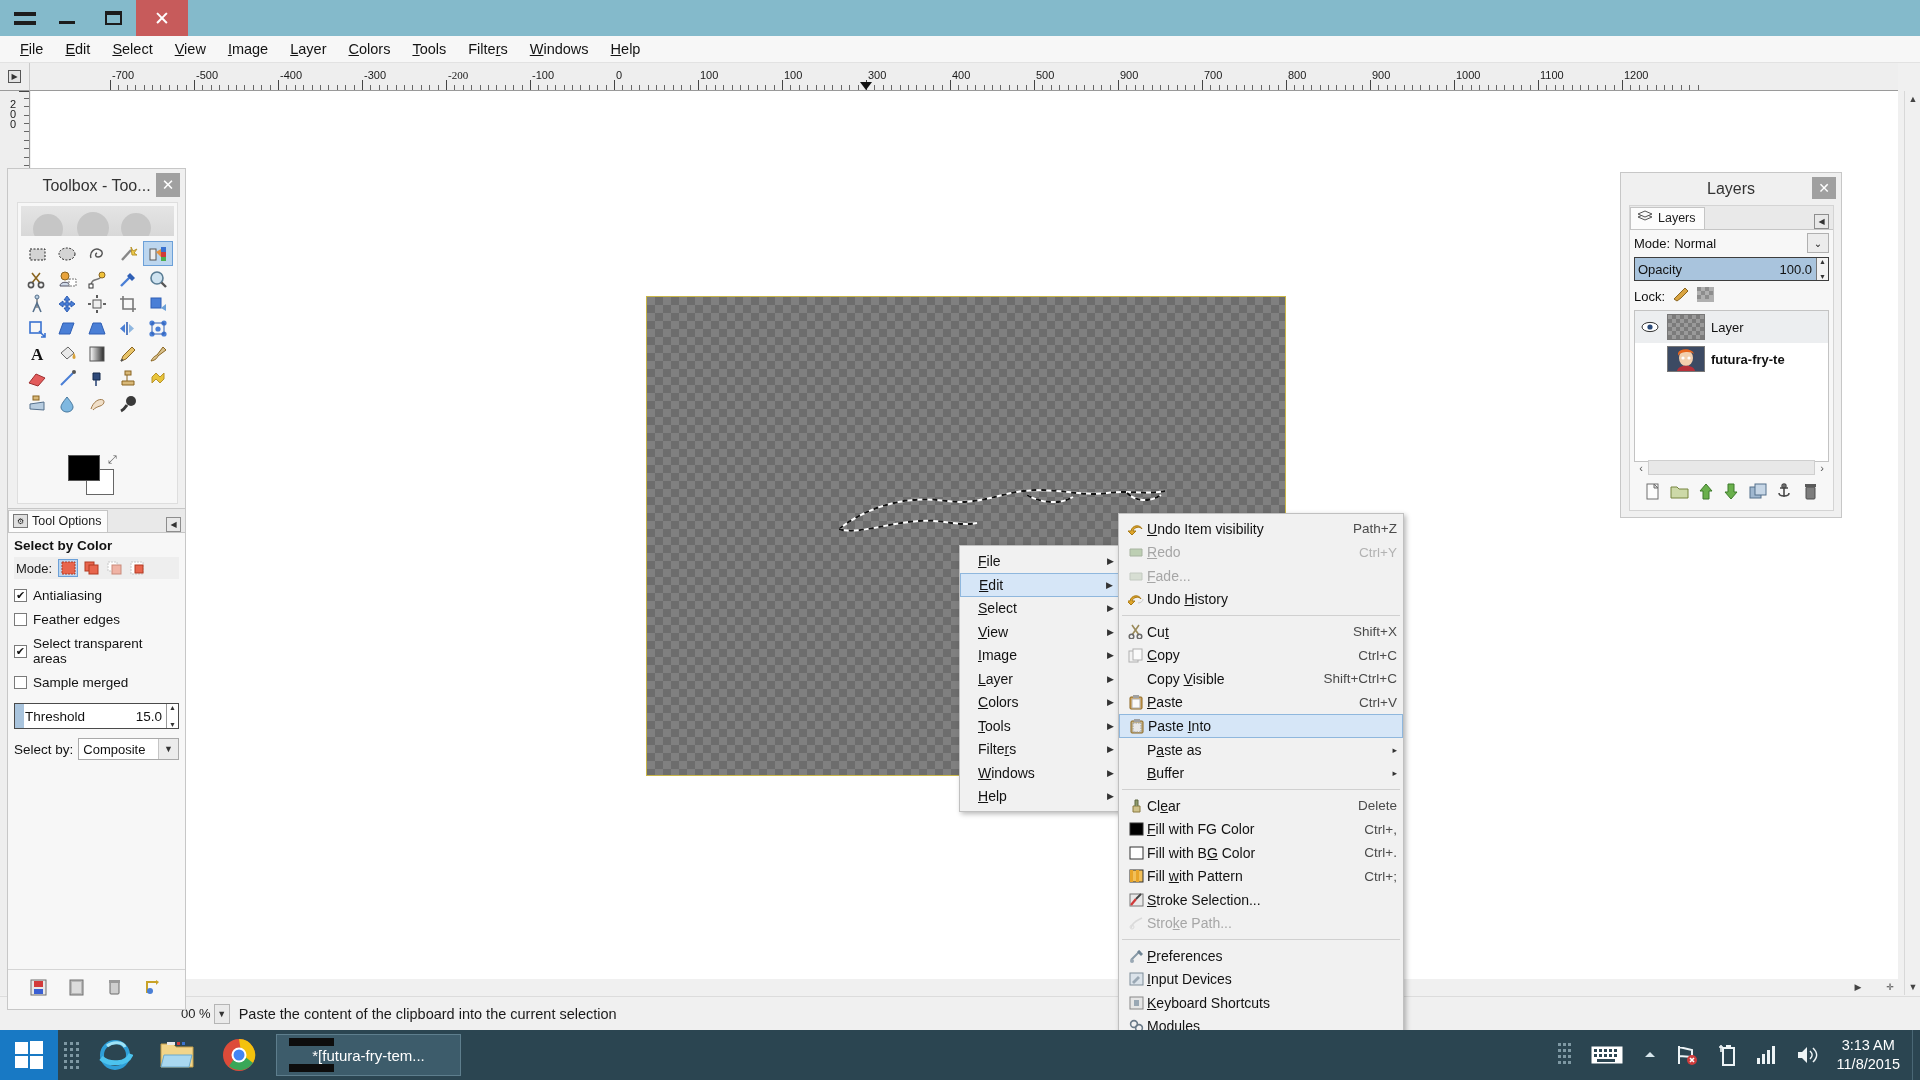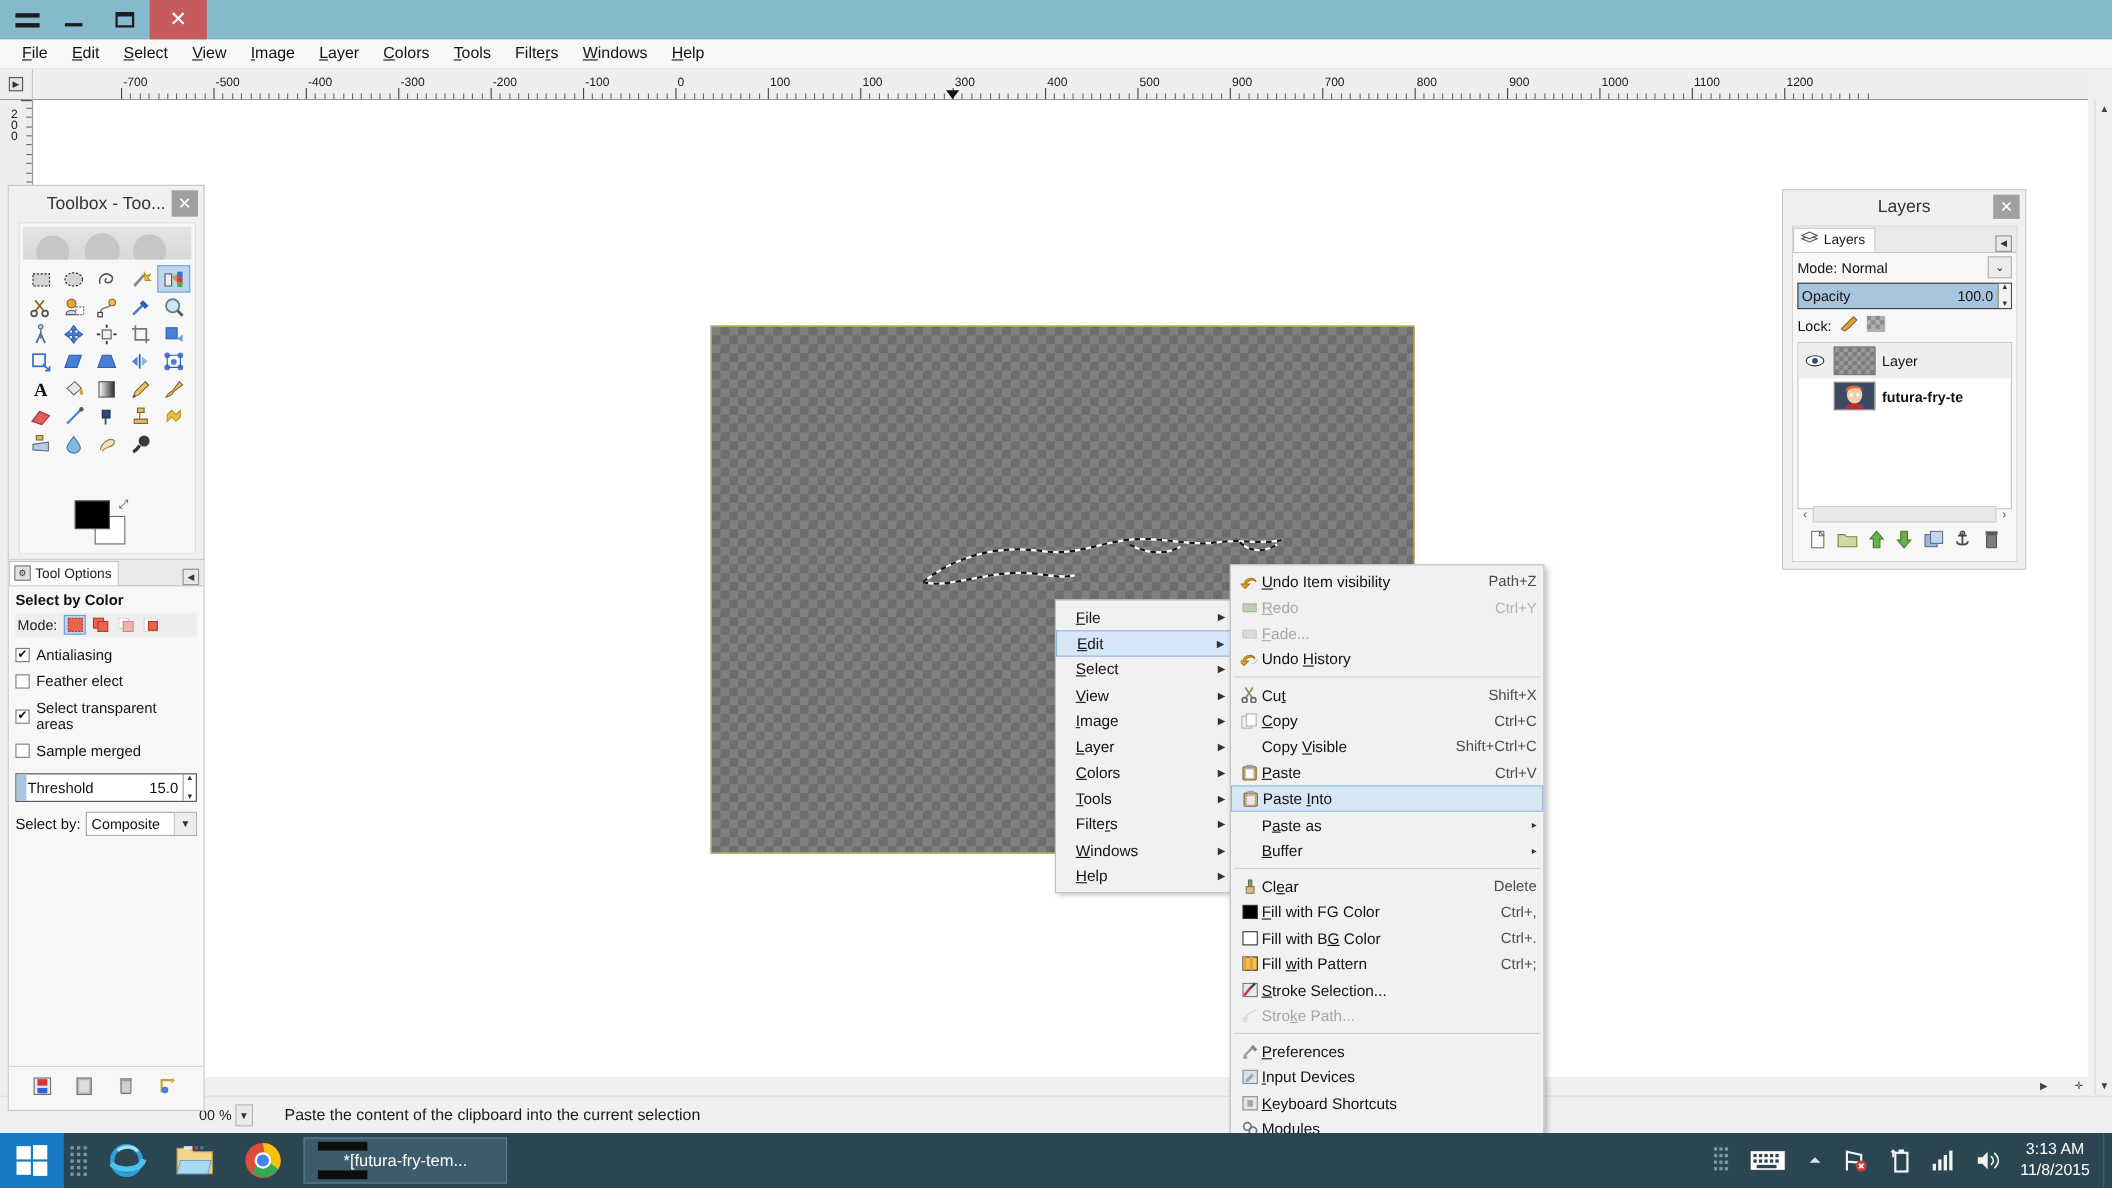--- a/index.html
+++ b/index.html
@@ -105,21 +105,21 @@
   }
   #vscroll .arrowbox { width:16px; height:16px; font-size:9px; display:flex; align-items:center; justify-content:center; color:#444;}
   #hscroll {
     position:absolute; left:31px; bottom:35px; width:1867px; height:16px; background:#f0f0f0;
   }
   #hscroll .arrowbox { width:16px; height:16px; font-size:9px; display:flex; align-items:center; justify-content:center; color:#444;}
 
   
   #statusbar {
     position:absolute; left:0; bottom:0; width:1920px; height:34px;
-    background:#f0f0f0; border-top:1px solid #dcdcdc; display:flex; align-items:center;gap:20px;
+    background:#f0f0f0; border-top:1px solid #dcdcdc; display:flex; align-items:center;
   }
   #zoom-box {
     margin-left:178px; display:flex; align-items:center; height:22px;
   }
   #zoom-val { font-size:13px; color:#222; padding: 0 3px; }
   #zoom-drop {
     width:16px; height:20px; border:1px solid #b5b5b5; background:#eaeaea;
     display:flex; align-items:center; justify-content:center; font-size:9px; color:#333;
   }
   #status-text { margin-left:9px; font-size:14.5px; color:#1a1a1a; }
@@ -426,21 +426,21 @@
         <div class="tickmin" style="left: 340.4px;"></div>
         <div class="tickmin" style="left: 348.8px;"></div>
         <div class="tickmin" style="left: 357.2px;"></div>
         <div class="tickmin" style="left: 365.6px;"></div>
         <div class="tickmin" style="left: 374px;"></div>
         <div class="tickmin" style="left: 382.4px;"></div>
         <div class="tickmin" style="left: 390.8px;"></div>
         <div class="tickmin" style="left: 399.2px;"></div>
         <div class="tickmin" style="left: 407.6px;"></div>
         <div class="tickmaj" style="left: 416px;"></div>
-        <div class="tlbl" style="left: 418px;">-200</div>
+        <div class="tlbl" style="left: 418px; font-family: Liberation Serif, serif;">-200</div>
         <div class="tickmin" style="left: 424.4px;"></div>
         <div class="tickmin" style="left: 432.8px;"></div>
         <div class="tickmin" style="left: 441.2px;"></div>
         <div class="tickmin" style="left: 449.6px;"></div>
         <div class="tickmin" style="left: 458px;"></div>
         <div class="tickmin" style="left: 466.4px;"></div>
         <div class="tickmin" style="left: 474.8px;"></div>
         <div class="tickmin" style="left: 483.2px;"></div>
         <div class="tickmin" style="left: 491.6px;"></div>
         <div class="tickmaj" style="left: 500px;"></div>
@@ -1216,21 +1216,21 @@
             </svg>
         </span>
       </div>
       <div id="to-checks">
           <div class="chkrow">
             <span class="chkbox">✔</span>
             <span class="chklbl">Antialiasing</span>
           </div>
           <div class="chkrow">
             <span class="chkbox"></span>
-            <span class="chklbl">Feather elect</span>
+            <span class="chklbl">Feather edges</span>
           </div>
           <div class="chkrow">
             <span class="chkbox">✔</span>
             <span class="chklbl">Select transparent areas</span>
           </div>
           <div class="chkrow">
             <span class="chkbox"></span>
             <span class="chklbl">Sample merged</span>
           </div>
         </div>

